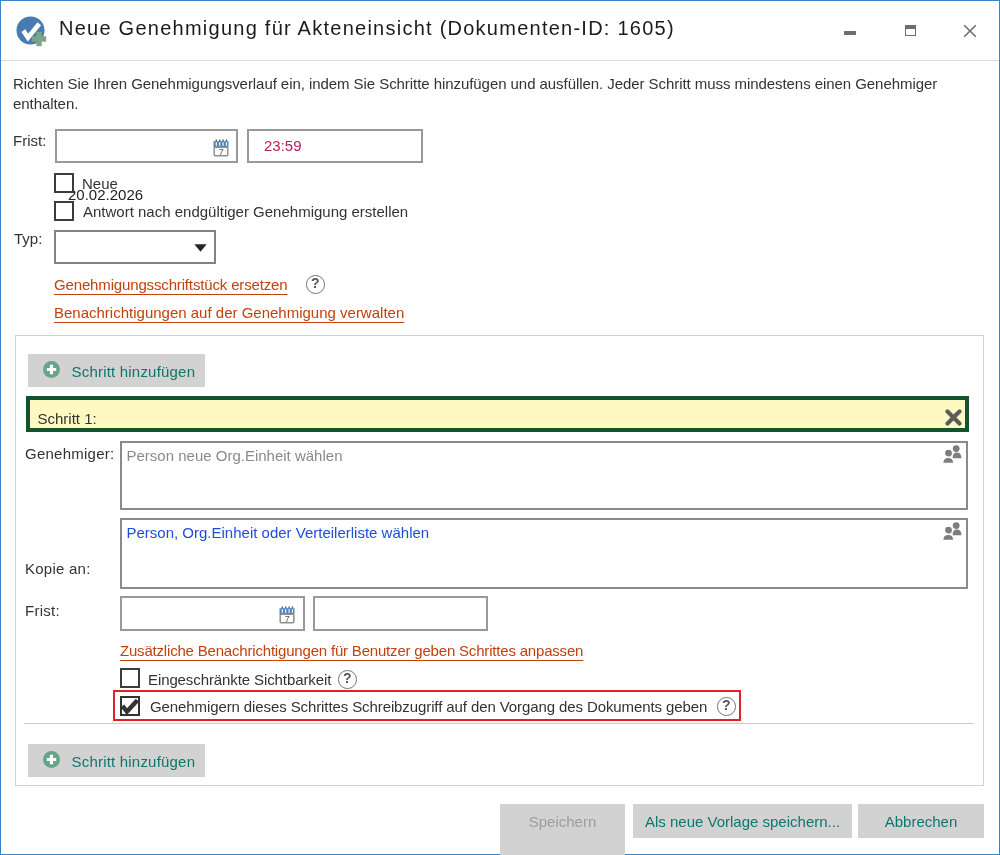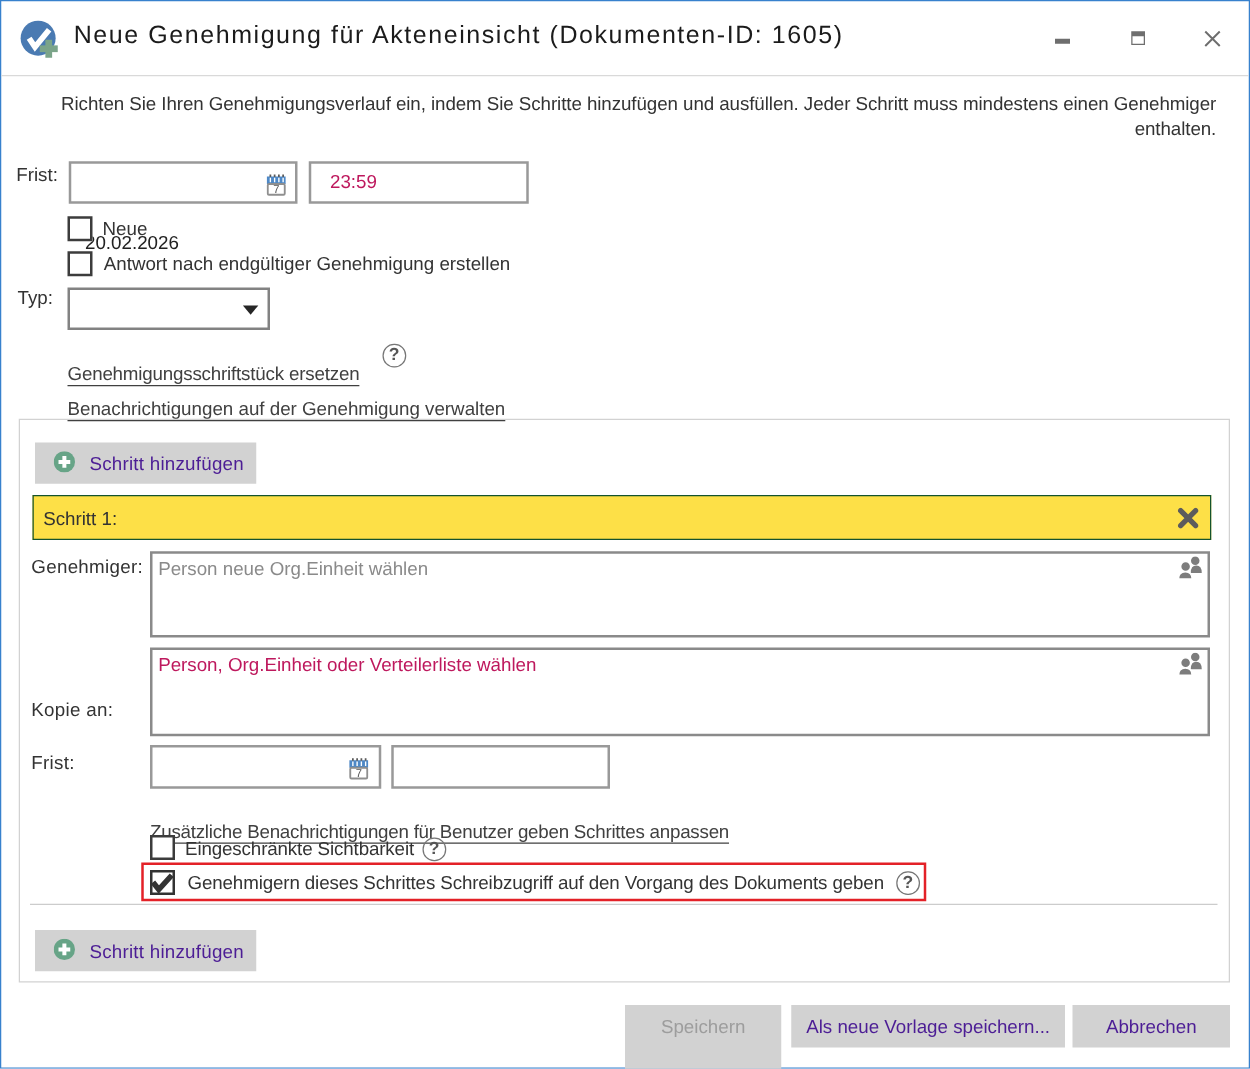--- a/index.html
+++ b/index.html
@@ -1,26 +1,26 @@
 <!DOCTYPE html>
 <html><head>
 <meta charset="utf-8">
 <style>
   * { margin:0; padding:0; box-sizing:border-box; }
   html,body { width:1000px; height:855px; }
   body { font-family:"Liberation Sans", sans-serif; background:#fff; position:relative; overflow:hidden; color:#333; }
   .abs { position:absolute; }
   .win { position:absolute; left:0; top:0; width:1000px; height:855px; border:1px solid #3781cd; background:#fff; }
   .lbl { font-size:15px; color:#333; }
-  a.lnk { font-size:15px; color:#404040; text-decoration:underline; text-decoration-skip-ink:none; text-underline-offset:3.5px;margin-top:15px; }
+  a.lnk { font-size:15px; color:#c2410c; text-decoration:underline; text-decoration-skip-ink:none; text-underline-offset:3.5px; }
   .field { position:absolute; border:2px solid #999; background:#fff; }
   .cb { position:absolute; width:20px; height:20px; border:2px solid #3c3c3c; background:#fff; }
   .qm { position:absolute; width:18.5px; height:18.5px; border:1.8px solid #767676; border-radius:50%;
         color:#565656; font-size:14px; font-weight:bold; text-align:center; line-height:15px; }
-  .grybtn { position:absolute; background:#d2d2d2; font-size:15px; color:#4c1d95; }
+  .grybtn { position:absolute; background:#d2d2d2; font-size:15px; color:#0f766e; }
 </style>
 </head>
 <body>
 <div class="win"></div>
 
 <div class="abs" style="left:16px; top:16px; width:32px; height:32px;">
   <svg width="32" height="32" viewBox="0 0 32 32">
     <circle cx="14.5" cy="14.5" r="14" fill="#4a7ab2"></circle>
     <path d="M7.3 14.6 L12 21.6 L23.3 7.8" stroke="#fff" stroke-width="4.6" fill="none" stroke-linecap="butt"></path>
     <g fill="#7ba489">
@@ -31,21 +31,21 @@
 </div>
 <div class="abs" style="left:59px; top:17px; font-size:20px; color:#1b1b1b; letter-spacing:1.25px;">Neue Genehmigung für Akteneinsicht (Dokumenten-ID: 1605)</div>
 
 <div class="abs" style="left:844px; top:31px; width:11.5px; height:4px; background:#6e6e6e;"></div>
 <div class="abs" style="left:905px; top:25px; width:10.5px; height:10.5px; border:1.4px solid #6e6e6e; border-top-width:4px;"></div>
 <svg class="abs" style="left:963px; top:24px;" width="14" height="14" viewBox="0 0 14 14">
   <path d="M1.2 1.2 L12.8 12.8 M12.8 1.2 L1.2 12.8" stroke="#6e6e6e" stroke-width="1.6" fill="none"></path>
 </svg>
 <div class="abs" style="left:1px; top:60px; width:998px; height:1px; background:#d9d9d9;"></div>
 
-<div class="abs lbl" style="left:13px; top:74px; width:960px; line-height:19.5px; letter-spacing:-0.06px;text-align:right;">Richten Sie Ihren Genehmigungsverlauf ein, indem Sie Schritte hinzufügen und ausfüllen. Jeder Schritt muss mindestens einen Genehmiger<br>enthalten.</div>
+<div class="abs lbl" style="left:13px; top:74px; width:960px; line-height:19.5px; letter-spacing:-0.06px;">Richten Sie Ihren Genehmigungsverlauf ein, indem Sie Schritte hinzufügen und ausfüllen. Jeder Schritt muss mindestens einen Genehmiger<br>enthalten.</div>
 
 <div class="abs lbl" style="left:13px; top:131.5px;">Frist:</div>
 <div class="field" style="left:55px; top:129px; width:183px; height:34px;">
   <span class="abs" style="left:11px; top:6.5px; font-size:15px; color:#222;margin-top:48px;">20.02.2026</span>
   <svg class="abs" style="left:156px; top:8px;" width="16" height="18" viewBox="0 0 16 18">
     <rect x="0.5" y="2.2" width="15" height="6" fill="#4e88c6"></rect>
     <rect x="1.2" y="8.2" width="13.6" height="8.6" fill="#fff" stroke="#8f8f8f" stroke-width="1.5" rx="1"></rect>
     <g stroke-width="1.5" fill="none">
       <path d="M3.3 0.5 v2 M6.7 0.5 v2 M10.1 0.5 v2 M13.5 0.5 v2" stroke="#5a5a5a" stroke-width="1.4"></path>
       <path d="M3.3 3.2 v3.6 M6.7 3.2 v3.6 M10.1 3.2 v3.6 M13.5 3.2 v3.6" stroke="#fff" stroke-width="1.1"></path>
@@ -76,21 +76,21 @@
 <div class="abs" style="left:15px; top:335px; width:969px; height:451px; border:1px solid #d2d2d2;"></div>
 
 <div class="grybtn" style="left:28px; top:354px; width:177px; height:33px;">
   <svg class="abs" style="left:15px; top:7px;" width="17" height="17" viewBox="0 0 17 17">
     <circle cx="8.5" cy="8.5" r="8.5" fill="#67a487"></circle>
     <path d="M8.5 3.8 v9.4 M3.8 8.5 h9.4" stroke="#fff" stroke-width="3.2" fill="none"></path>
   </svg>
   <span class="abs" style="left:43.5px; top:8.5px; letter-spacing:0.2px;">Schritt hinzufügen</span>
 </div>
 
-<div class="abs" style="left:26px; top:396px; width:943px; height:36px; background:#fde047; border:1px solid #14532d;">
+<div class="abs" style="left:26px; top:396px; width:943px; height:36px; background:#fef9c3; border:4px solid #14532d;">
   <span class="abs lbl" style="left:7.5px; top:9.5px;">Schritt 1:</span>
   <svg class="abs" style="left:915px; top:9px;" width="17" height="17" viewBox="0 0 17 17">
     <path d="M2.5 2.5 L14.5 14.5 M14.5 2.5 L2.5 14.5" stroke="#5c5c5c" stroke-width="4.2" fill="none" stroke-linecap="round"></path>
   </svg>
 </div>
 
 <div class="abs lbl" style="left:25px; top:444.5px; letter-spacing:0.25px;">Genehmiger:</div>
 <div class="field" style="left:120px; top:441px; width:848px; height:69px; border-color:#8a8a8a;">
   <span class="abs" style="left:4.5px; top:3.5px; font-size:15px; color:#8a8a8a;">Person neue Org.Einheit wählen</span>
   <svg class="abs" style="left:819px; top:2px;" width="21" height="19" viewBox="-2 0 21 19">
@@ -98,21 +98,21 @@
       <circle cx="13.2" cy="3.6" r="3.4"></circle>
       <path d="M9.6 13.3 Q9.6 7.4 14 7.4 Q18.4 7.4 18.4 13.3 Z"></path>
       <circle cx="5.5" cy="8.2" r="4.05" stroke="#fff" stroke-width="1.3"></circle>
       <path d="M-0.3 18.3 Q-0.3 12.4 5.25 12.4 Q10.8 12.4 10.8 18.3 Z" stroke="#fff" stroke-width="1.3"></path>
     </g>
   </svg>
 </div>
 
 <div class="abs lbl" style="left:25px; top:524px; letter-spacing:0.25px;margin-top:36px;">Kopie an:</div>
 <div class="field" style="left:120px; top:518px; width:848px; height:71px; border-color:#8a8a8a;">
-  <span class="abs" style="left:4.5px; top:3.5px; font-size:15px; color:#be185d;">Person, Org.Einheit oder Verteilerliste wählen</span>
+  <span class="abs" style="left:4.5px; top:3.5px; font-size:15px; color:#1d4ed8;">Person, Org.Einheit oder Verteilerliste wählen</span>
   <svg class="abs" style="left:819px; top:2px;" width="21" height="19" viewBox="-2 0 21 19">
     <g fill="#7d7d7d">
       <circle cx="13.2" cy="3.6" r="3.4"></circle>
       <path d="M9.6 13.3 Q9.6 7.4 14 7.4 Q18.4 7.4 18.4 13.3 Z"></path>
       <circle cx="5.5" cy="8.2" r="4.05" stroke="#fff" stroke-width="1.3"></circle>
       <path d="M-0.3 18.3 Q-0.3 12.4 5.25 12.4 Q10.8 12.4 10.8 18.3 Z" stroke="#fff" stroke-width="1.3"></path>
     </g>
   </svg>
 </div>
 

